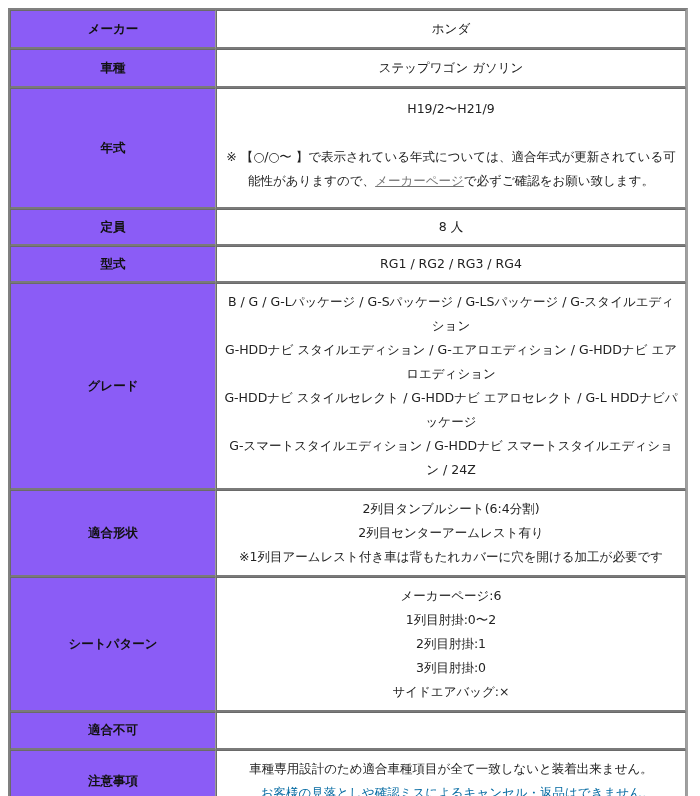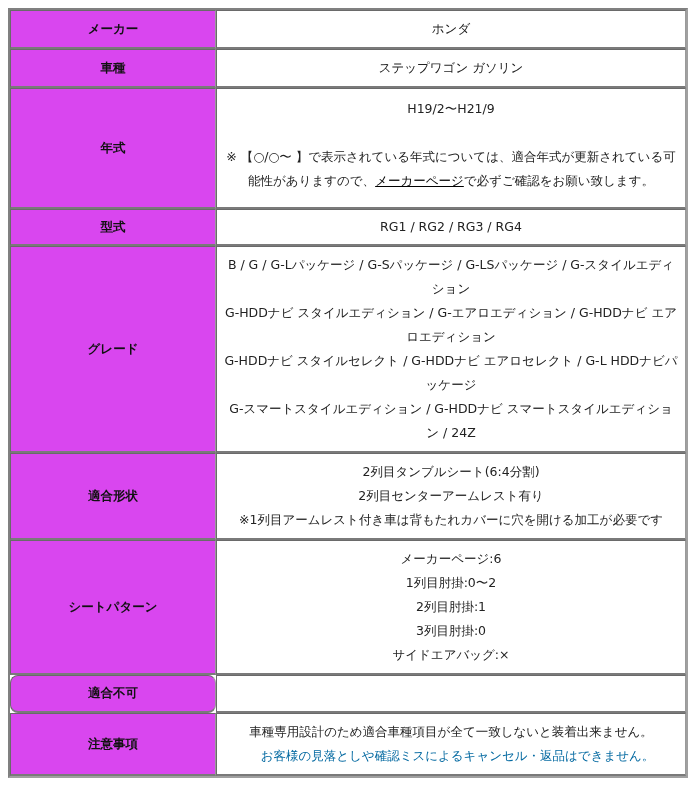--- a/index.html
+++ b/index.html
@@ -32,39 +32,39 @@
     }
     table.spec th, table.spec td {
       border: 1px solid #707070;
       border-width: 1px 1px 2px 1px;
       border-style: solid;
       border-color: #6a6a6a #9a9a9a #7a7a7a #6a6a6a;
       vertical-align: middle;
     }
     table.spec th {
       width: 202px;
-      background: #d946ef;
+      background: #8b5cf6;
       font-weight: bold;
       text-align: center;
       font-size: 12.5px;
       color: #111111;
     }
     table.spec td {
       background: #ffffff;
       text-align: center;
       padding: 4px 6px 4px 6px;
       line-height: 24px;
       font-size: 12.5px;
       color: #222222;
     }
-    th.danger { color: #e60000; border-radius: 8px; }
+    th.danger { color: #e60000; }
     .line { display: block; }
     .gap { display: block; height: 24px; }
     a.maker-link {
-      color: #000000;
+      color: #737373;
       text-decoration: underline;
     }
     .blue { color: #0369a1; margin-left: 13px; }
     tr.r-maker th, tr.r-maker td { height: 28px; }
     tr.r-model th, tr.r-model td { height: 28px; }
     tr.r-year td { height: 100px; padding-top: 6px; padding-bottom: 12px; }
     tr.r-cap th, tr.r-cap td { height: 26px; }
     tr.r-type th, tr.r-type td { height: 26px; }
     tr.r-grade td { height: 196px; }
     tr.r-fit td { height: 76px; }
@@ -86,20 +86,24 @@
         <th>車種</th>
         <td>ステップワゴン ガソリン</td>
       </tr>
       <tr class="r-year">
         <th>年式</th>
         <td>
           <span class="line">H19/2〜H21/9</span>
           <span class="gap"></span>
           <span><span>※ 【○/○〜 】で表示されている年式については、適合年式が更新されている可能性がありますので、</span><a href="#" class="maker-link">メーカーページ</a><span>で必ずご確認をお願い致します。</span></span>
         </td>
+      </tr>
+      <tr class="r-cap">
+        <th>定員</th>
+        <td>8 人</td>
       </tr>
       <tr class="r-type">
         <th>型式</th>
         <td>RG1 / RG2 / RG3 / RG4</td>
       </tr>
       <tr class="r-grade">
         <th>グレード</th>
         <td>
           <span class="line">B / G / G-Lパッケージ / G-Sパッケージ / G-LSパッケージ / G-スタイルエディション</span>
           <span class="line">G-HDDナビ スタイルエディション / G-エアロエディション / G-HDDナビ エアロエディション</span>

